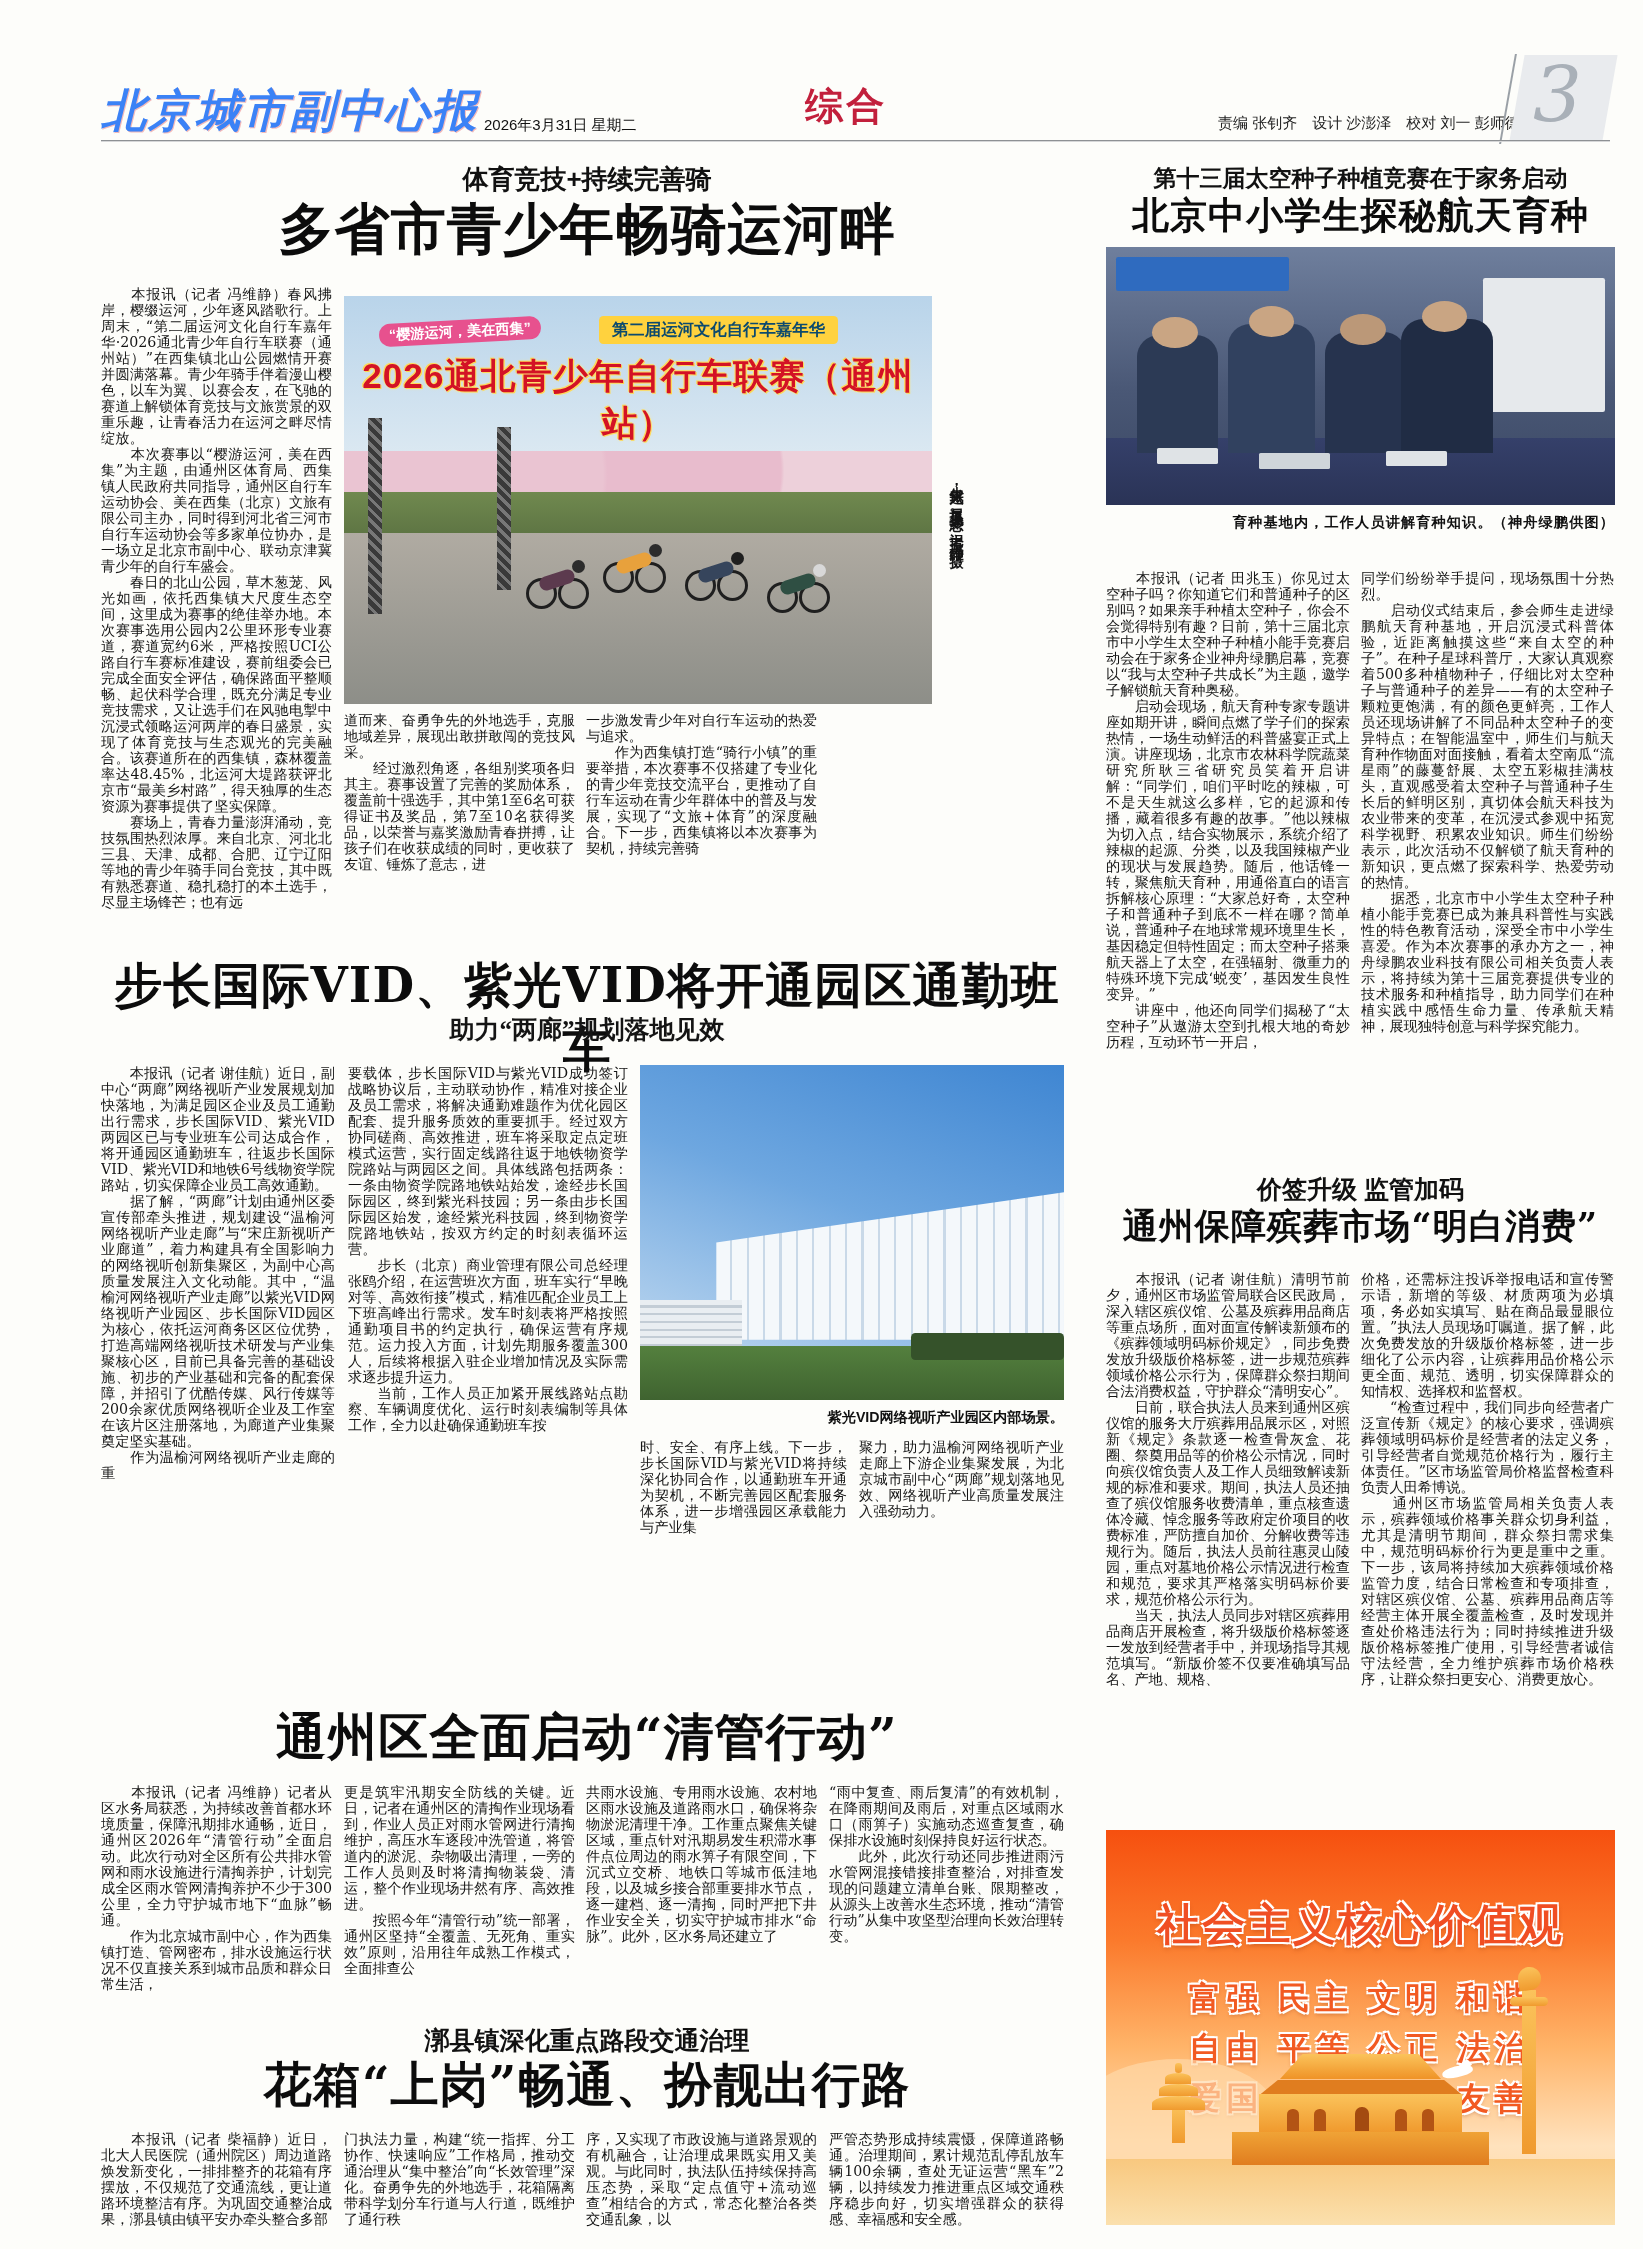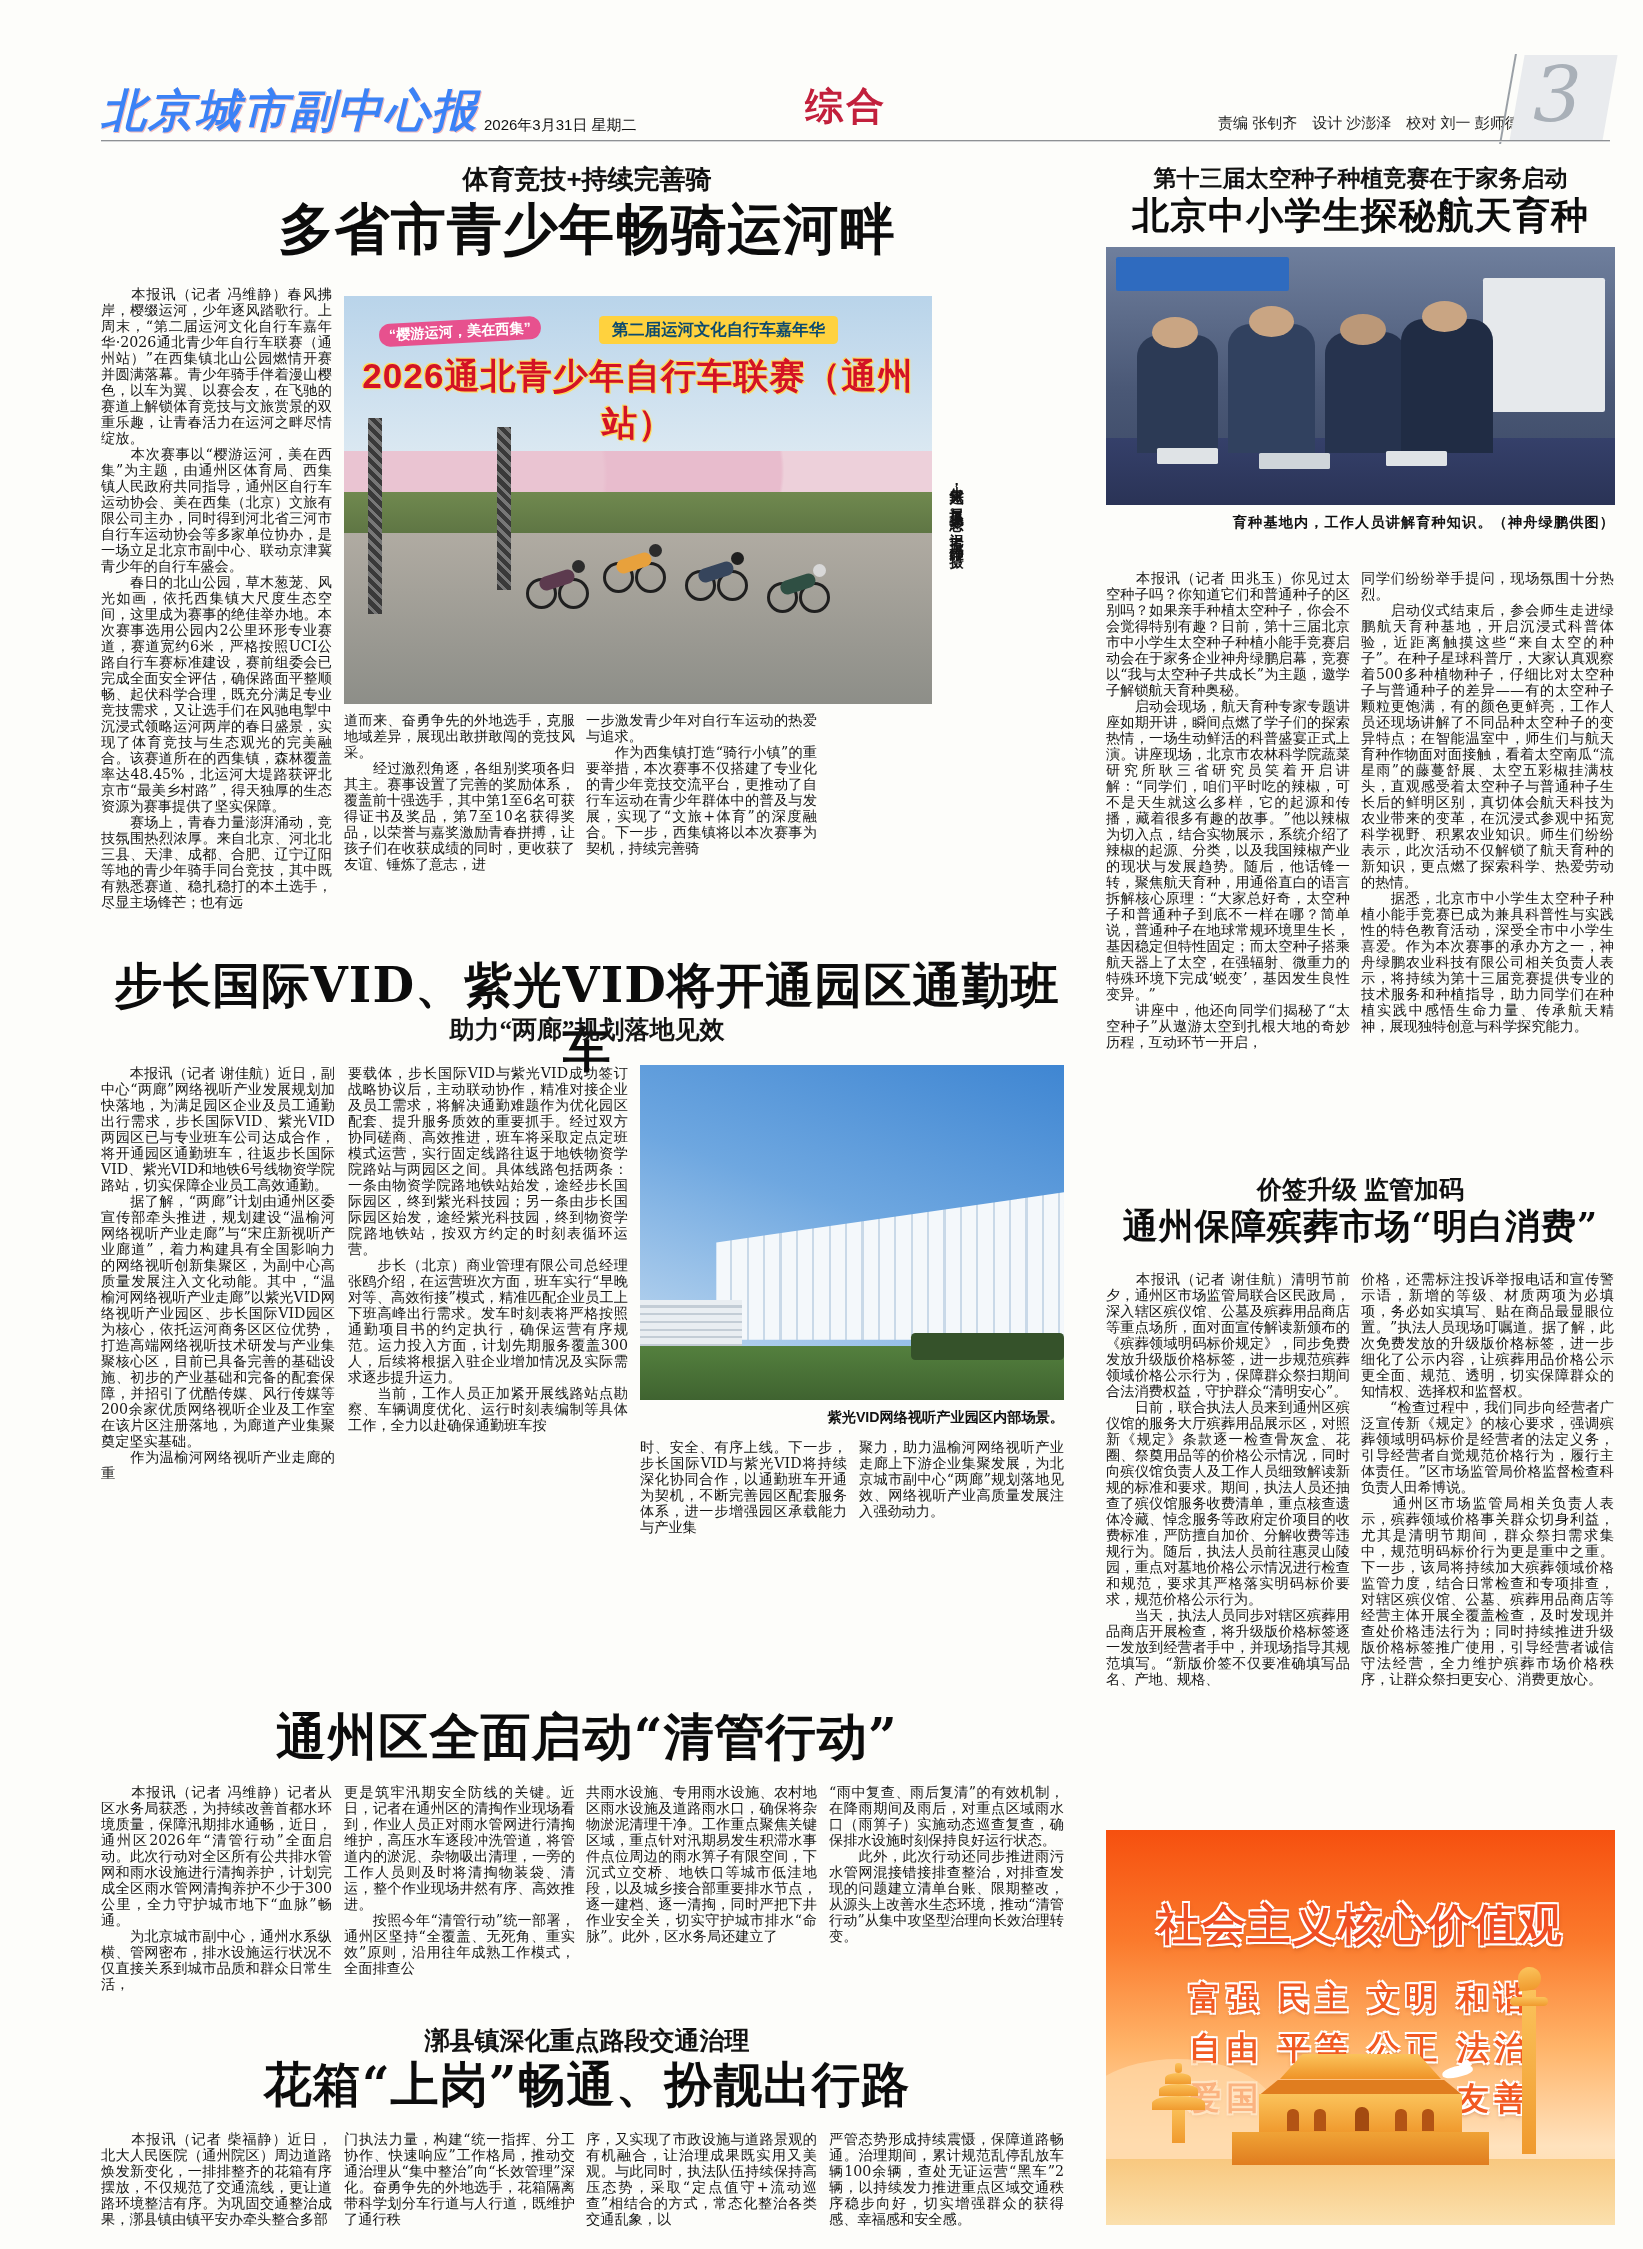--- a/index.html
+++ b/index.html
@@ -234,21 +234,21 @@
     <div class="abs gold" style="left:412px;bottom:235px;width:23px;height:23px;border-radius:50% 50% 50% 0;transform:rotate(-8deg);"></div>
 
     <div class="abs" style="left:66%;bottom:148px;width:31px;height:11px;background:#fff;border-radius:50% 60% 40% 50%;transform:rotate(-14deg);"></div>
     <div class="abs" style="left:69%;bottom:155px;width:14.2px;height:7.7px;background:#fff;border-radius:60% 40% 0 60%;transform:rotate(-40deg);"></div>
   </div>
 
   <div class="abs headline" style="left:101px;top:1704px;width:972px;font-size:50px;">通州区全面启动“清管行动”</div>
 
   <div class="abs col" style="left:101px;top:1784px;width:231px;height:218px;">
       <p class="para">　　本报讯（记者 冯维静）记者从区水务局获悉，为持续改善首都水环境质量，保障汛期排水通畅，近日，通州区2026年“清管行动”全面启动。此次行动对全区所有公共排水管网和雨水设施进行清掏养护，计划完成全区雨水管网清掏养护不少于300公里，全力守护城市地下“血脉”畅通。</p>
-      <p class="para">　　为北京城市副中心，通州水系纵横、管网密布，排水设施运行状况不仅直接关系到城市品质和群众日常生活，</p>
+      <p class="para">　　作为北京城市副中心，作为西集镇打造、管网密布，排水设施运行状况不仅直接关系到城市品质和群众日常生活，</p>
     </div>
   <div class="abs col" style="left:344px;top:1784px;width:231px;height:218px;">
       <p class="para">更是筑牢汛期安全防线的关键。近日，记者在通州区的清掏作业现场看到，作业人员正对雨水管网进行清掏维护，高压水车逐段冲洗管道，将管道内的淤泥、杂物吸出清理，一旁的工作人员则及时将清掏物装袋、清运，整个作业现场井然有序、高效推进。</p>
       <p class="para">　　按照今年“清管行动”统一部署，通州区坚持“全覆盖、无死角、重实效”原则，沿用往年成熟工作模式，全面排查公</p>
     </div>
   <div class="abs col" style="left:586px;top:1784px;width:231px;height:218px;">
       <p class="para">共雨水设施、专用雨水设施、农村地区雨水设施及道路雨水口，确保将杂物淤泥清理干净。工作重点聚焦关键区域，重点针对汛期易发生积滞水事件点位周边的雨水箅子有限空间，下沉式立交桥、地铁口等城市低洼地段，以及城乡接合部重要排水节点，逐一建档、逐一清掏，同时严把下井作业安全关，切实守护城市排水“命脉”。此外，区水务局还建立了</p>
     </div>
   <div class="abs col" style="left:829px;top:1784px;width:235px;height:218px;">
       <p class="para">“雨中复查、雨后复清”的有效机制，在降雨期间及雨后，对重点区域雨水口（雨箅子）实施动态巡查复查，确保排水设施时刻保持良好运行状态。</p>

